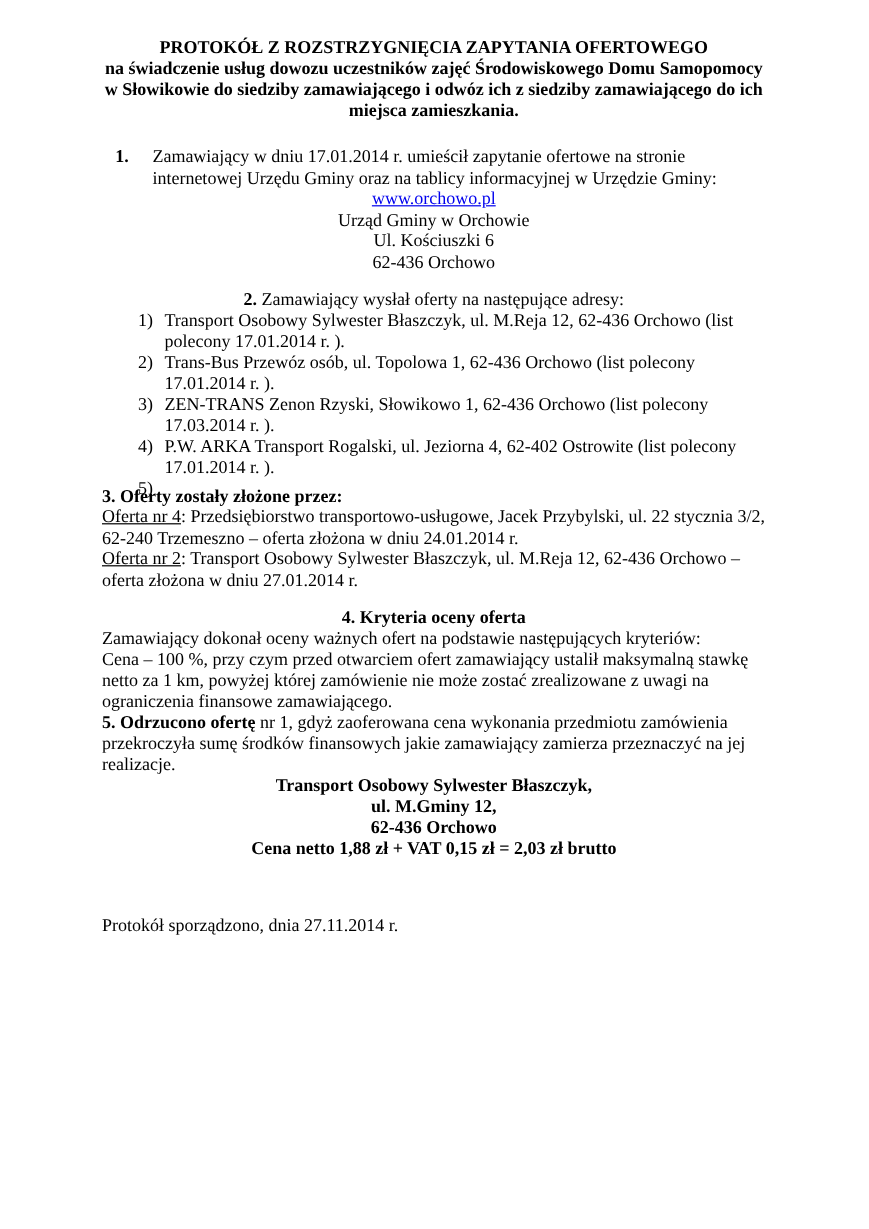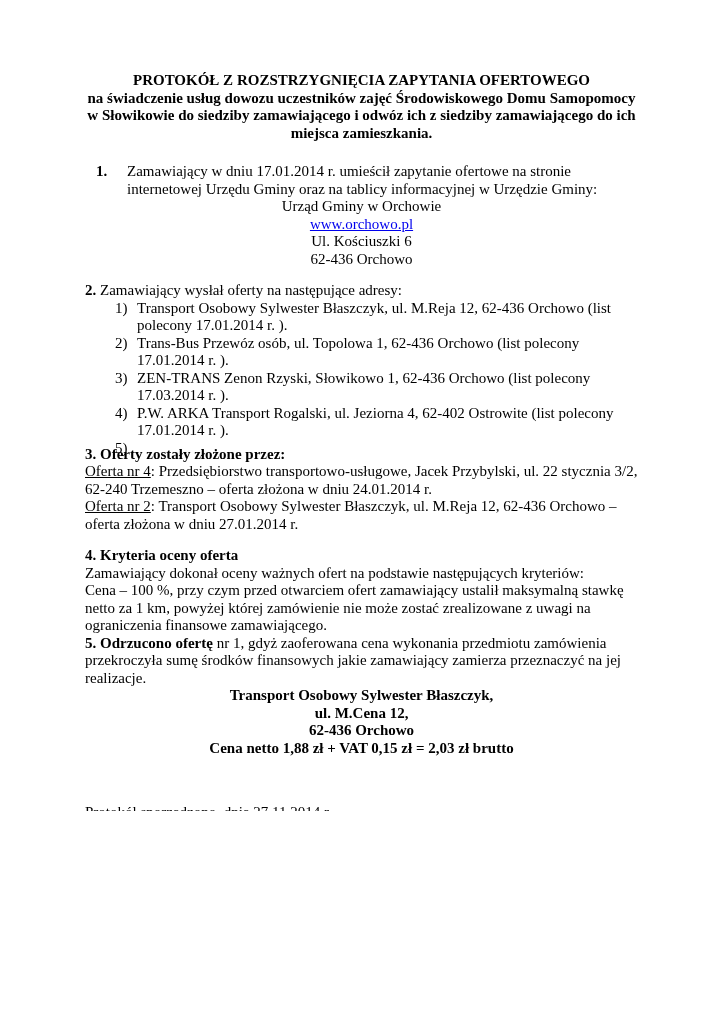--- a/index.html
+++ b/index.html
@@ -10,21 +10,21 @@
   body {
     width: 724px;
     height: 1024px;
     color: #000000;
     font-family: "Liberation Serif", "DejaVu Serif", serif;
   }
   .page {
     box-sizing: border-box;
     width: 724px;
     height: 811px;
-    padding: 72px 86px 0 85px;
+    padding: 32px 86px 0 85px;
     font-size: 15px;
     line-height: 17.5px;
     background: #ffffff;
     overflow: hidden;
   }
   .bold { font-weight: bold; }
   .doc-title {
     margin: 0 0 21px 0;
     font-weight: bold;
     text-align: center;
@@ -35,42 +35,42 @@
     color: #0000ee;
     text-decoration: underline;
     cursor: pointer;
   }
   .underline { text-decoration: underline; }
   p { margin: 0; }
   .li1 { position: relative; padding-left: 42px; }
   .li1 > .marker { position: absolute; left: 11px; font-weight: bold; }
   .li2 { position: relative; padding-left: 52px; }
   .li2 > .marker { position: absolute; left: 30px; }
-  .gap-s  { margin-top: 14px; }
+  .gap-s  { margin-top: 14px; text-align: center; }
   .gap-m  { margin-top: 6px; }
   .gap-l  { margin-top: 21px; }
   .footer-line { margin-top: 47px; }
 </style>
 </head>
 <body>
 
 <div class="page">
 
   <div class="doc-title">
     <span class="title-line">PROTOKÓŁ Z ROZSTRZYGNIĘCIA ZAPYTANIA OFERTOWEGO</span>
     <span class="title-sub">na świadczenie usług dowozu uczestników zajęć Środowiskowego Domu Samopomocy w Słowikowie do siedziby zamawiającego i odwóz ich z siedziby zamawiającego do ich miejsca zamieszkania.</span>
   </div>
 
   <div class="li1">
     <span class="marker">1.</span>
     <span>Zamawiający w dniu 17.01.2014 r. umieścił zapytanie ofertowe na stronie internetowej Urzędu Gminy oraz na tablicy informacyjnej w Urzędzie Gminy:</span>
   </div>
   <div class="centered">
+    <div><a class="link">www.orchowo.pl</a></div>
     <div>Urząd Gminy w Orchowie</div>
-    <div><a class="link">www.orchowo.pl</a></div>
     <div>Ul. Kościuszki 6</div>
     <div>62-436 Orchowo</div>
   </div>
 
   <p class="gap-s"><span class="bold">2.</span><span> Zamawiający wysłał oferty na następujące adresy:</span></p>
 
   <div>
     <div class="li2">
       <span class="marker">1)</span>
       <span>Transport Osobowy Sylwester Błaszczyk, ul. M.Reja 12, 62-436 Orchowo (list polecony 17.01.2014 r. ).</span>
@@ -96,20 +96,20 @@
   <p><span class="underline">Oferta nr 4</span><span>: Przedsiębiorstwo transportowo-usługowe, Jacek Przybylski, ul. 22 stycznia 3/2, 62-240 Trzemeszno – oferta złożona w dniu 24.01.2014 r.</span></p>
   <p><span class="underline">Oferta nr 2</span><span>: Transport Osobowy Sylwester Błaszczyk, ul. M.Reja 12, 62-436 Orchowo – oferta złożona w dniu 27.01.2014 r.</span></p>
 
   <p class="bold gap-s">4. Kryteria oceny oferta</p>
   <p>Zamawiający dokonał oceny ważnych ofert na podstawie następujących kryteriów:</p>
   <p>Cena – 100 %, przy czym przed otwarciem ofert zamawiający ustalił maksymalną stawkę netto za 1 km, powyżej której zamówienie nie może zostać zrealizowane z uwagi na ograniczenia finansowe zamawiającego.</p>
   <p><span class="bold">5. Odrzucono ofertę</span><span> nr 1, gdyż zaoferowana cena wykonania przedmiotu zamówienia przekroczyła sumę środków finansowych jakie zamawiający zamierza przeznaczyć na jej realizacje.</span></p>
 
   <div class="centered bold">
     <div>Transport Osobowy Sylwester Błaszczyk,</div>
-    <div>ul. M.Cena 12,</div>
+    <div>ul. M.Gminy 12,</div>
     <div>62-436 Orchowo</div>
     <div>Cena netto 1,88 zł + VAT 0,15 zł = 2,03 zł brutto</div>
   </div>
 
   <p class="footer-line">Protokół sporządzono, dnia 27.11.2014 r.</p>
 
 </div>
 
 </body></html>

